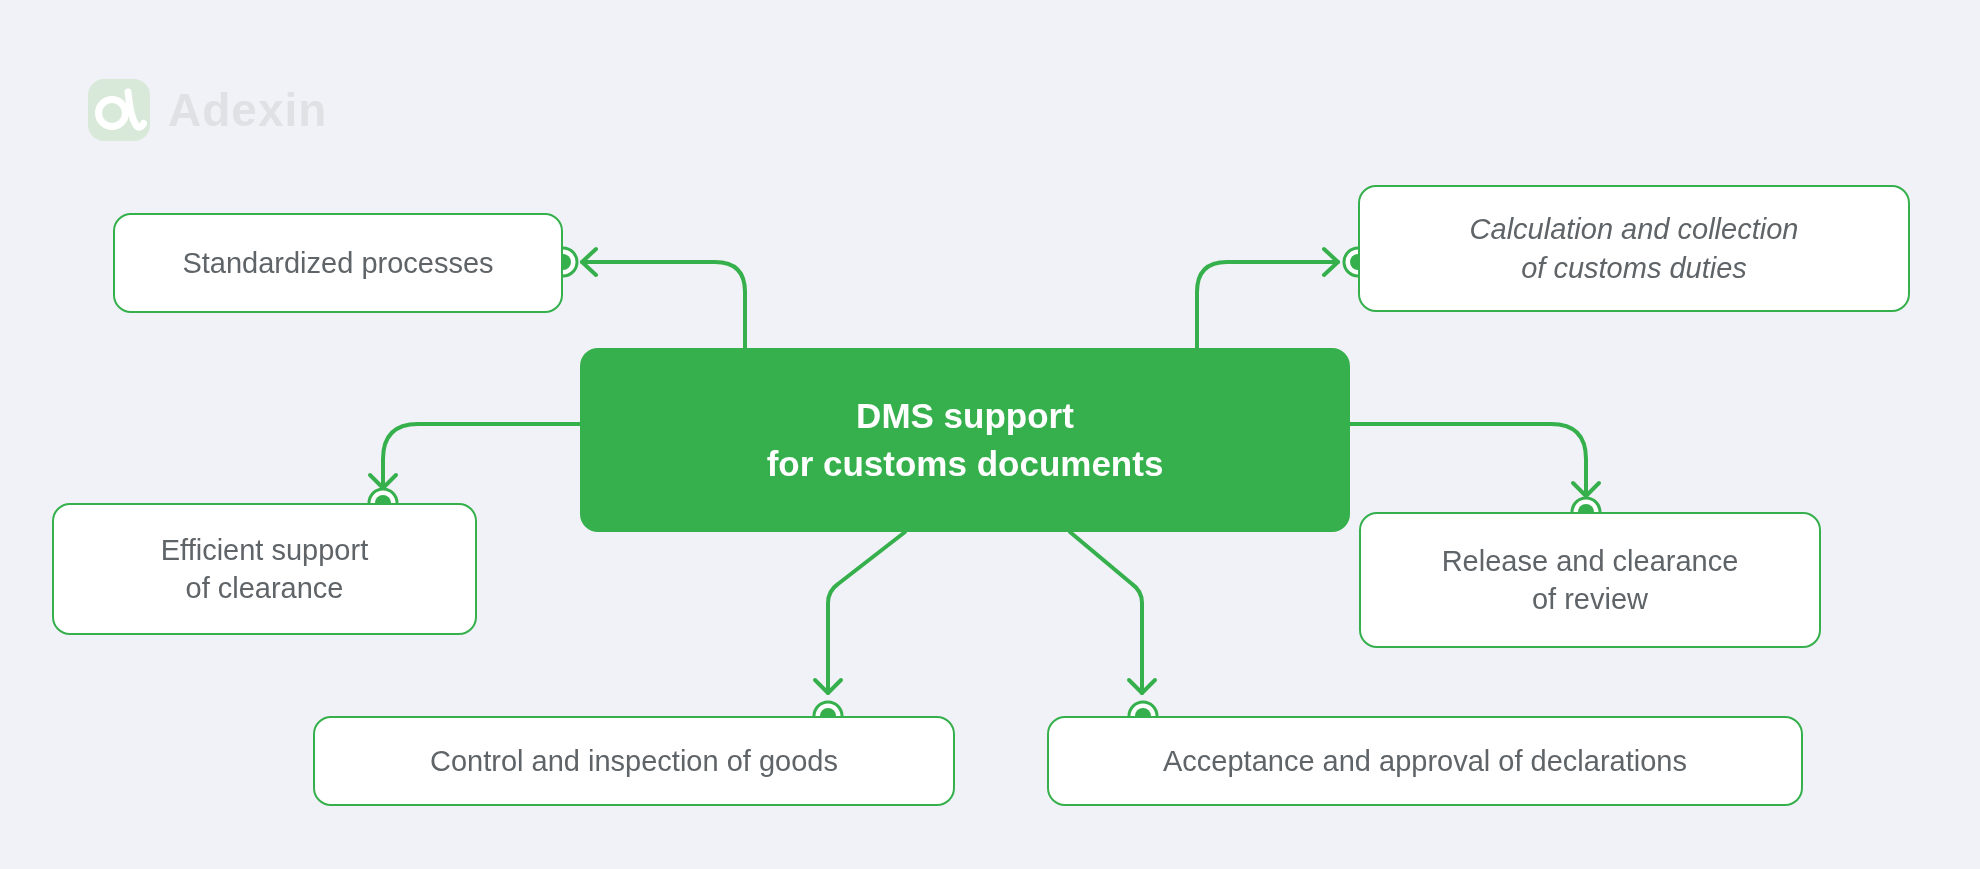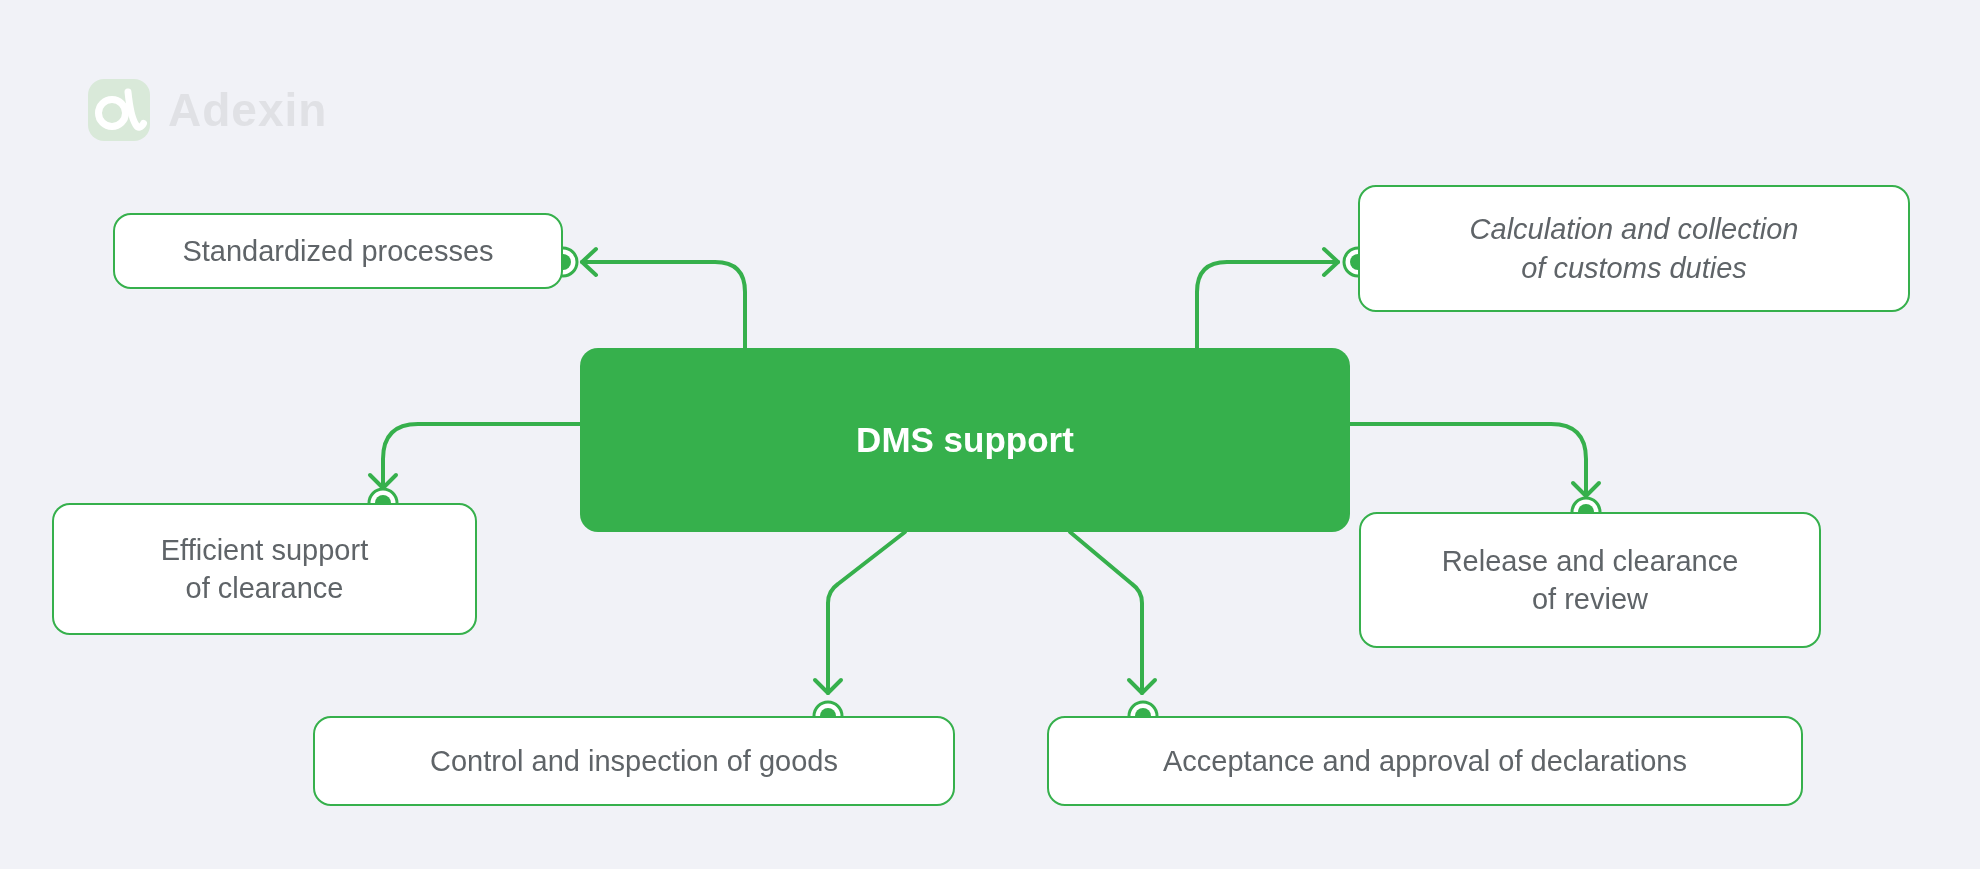--- a/index.html
+++ b/index.html
@@ -55,21 +55,21 @@
   .node{
     position:absolute;
     background:#ffffff;
     border:2.5px solid var(--accent-green);
     border-radius:18px;
     display:flex;flex-direction:column;align-items:center;justify-content:center;
     text-align:center;
     color:var(--label-gray);
     font-size:29px;line-height:1.32;
   }
-  .node-standardized{left:113px;top:213px;width:450px;height:76px;justify-content:center;}
+  .node-standardized{left:113px;top:213px;width:450px;height:100px;justify-content:center;}
   .node-calculation {left:1358px;top:185px;width:552px;height:127px;font-style:italic;}
   .node-efficient   {left:52px;top:503px;width:425px;height:132px;}
   .node-release     {left:1359px;top:512px;width:462px;height:136px;}
   .node-control     {left:313px;top:716px;width:642px;height:90px;}
   .node-acceptance  {left:1047px;top:716px;width:756px;height:90px;}
 </style>
 </head>
 <body>
 
 <div class="canvas">
@@ -125,20 +125,21 @@
       <svg width="62" height="62" viewBox="0 0 62 62" aria-hidden="true">
         <circle cx="24" cy="34" r="13.5" fill="none" stroke="#ffffff" stroke-width="7"></circle>
         <path d="M40 13 C41.5 28 44 40 48 46 C50 49.5 53.5 48.5 55.5 44.5" fill="none" stroke="#ffffff" stroke-width="7" stroke-linecap="round"></path>
       </svg>
     </div>
     <div class="brand-name">Adexin</div>
   </div>
 
   <div class="center-node">
     <span>DMS support</span>
+    <span>for customs documents</span>
   </div>
 
   <div class="node node-standardized">
     <span>Standardized processes</span>
   </div>
 
   <div class="node node-calculation">
     <span>Calculation and collection</span>
     <span>of customs duties</span>
   </div>

